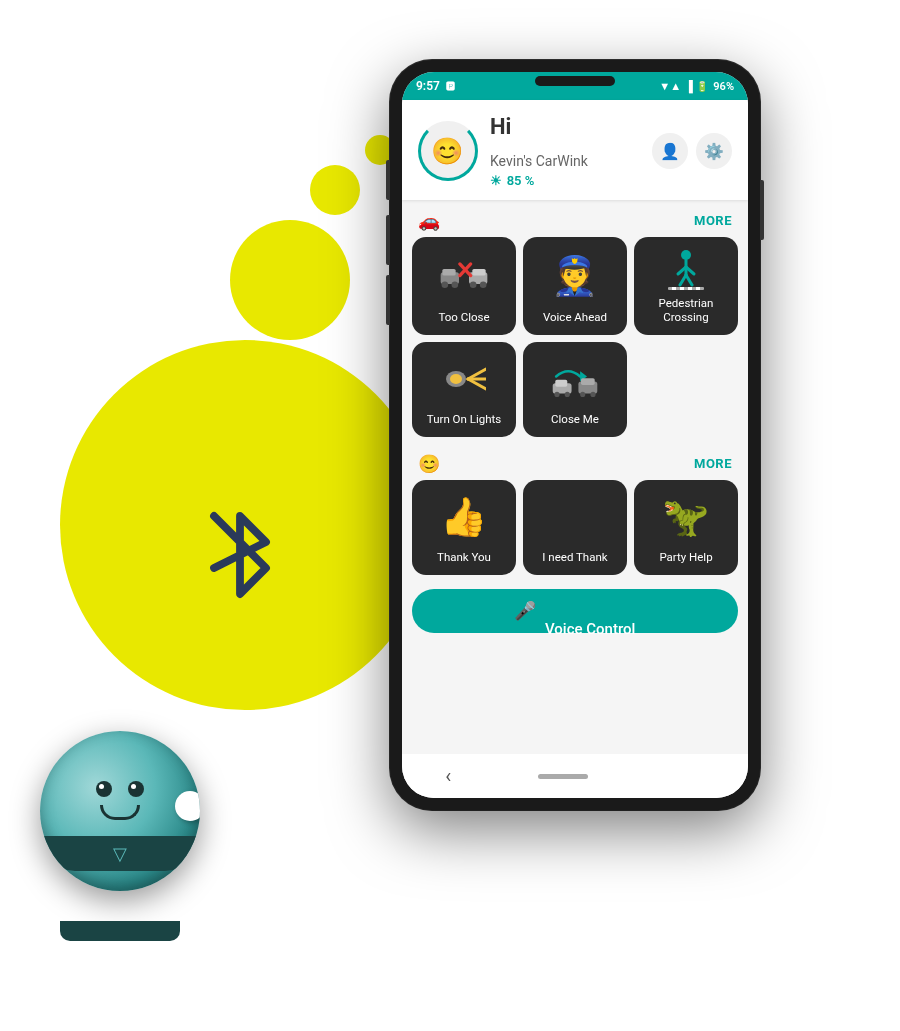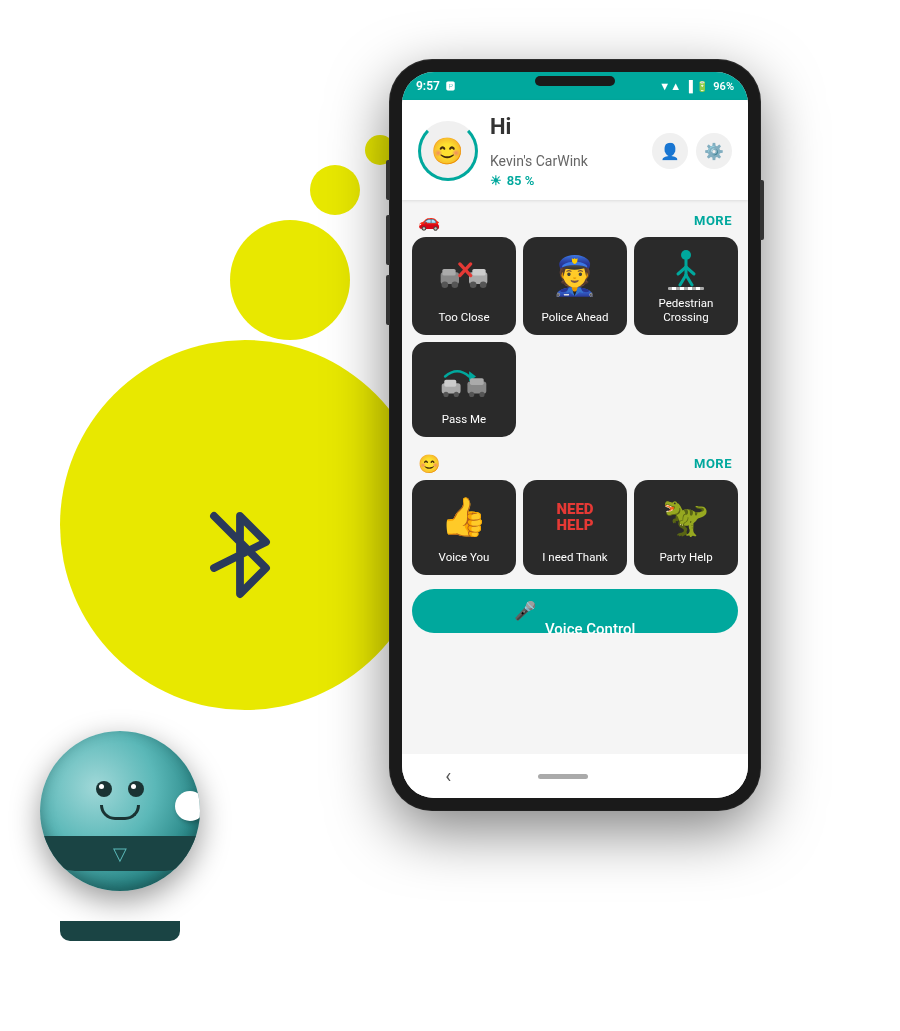--- a/index.html
+++ b/index.html
@@ -509,21 +509,21 @@
                 </svg>
               </div>
               <span class="grid-card-label">Too Close</span>
             </div>
 
 
             <div class="grid-card">
               <div class="grid-card-icon">
                 <span style="font-size:38px;">👮</span>
               </div>
-              <span class="grid-card-label">Police Ahead</span>
+              <span class="grid-card-label">Voice Ahead</span>
             </div>
 
             <div class="grid-card">
               <div class="grid-card-icon">
                 <svg width="44" height="44" viewBox="0 0 44 44">
 
                   <circle cx="22" cy="8" r="5" fill="#00a89d"></circle>
                   <line x1="22" y1="13" x2="22" y2="28" stroke="#00a89d" stroke-width="3" stroke-linecap="round"></line>
                   <line x1="22" y1="20" x2="14" y2="27" stroke="#00a89d" stroke-width="3" stroke-linecap="round"></line>
                   <line x1="22" y1="20" x2="30" y2="27" stroke="#00a89d" stroke-width="3" stroke-linecap="round"></line>
@@ -534,64 +534,76 @@
                   <rect x="8" y="40" width="4" height="3" fill="#fff"></rect>
                   <rect x="16" y="40" width="4" height="3" fill="#fff"></rect>
                   <rect x="24" y="40" width="4" height="3" fill="#fff"></rect>
                   <rect x="32" y="40" width="4" height="3" fill="#fff"></rect>
                 </svg>
               </div>
               <span class="grid-card-label" style="white-space:pre-line;">Pedestrian
 Crossing</span>
             </div>
 
+            <div class="grid-card">
+              <div class="grid-card-icon">
+                <svg width="44" height="44" viewBox="0 0 44 44">
+
+                  <ellipse cx="14" cy="22" rx="10" ry="8" fill="#888"></ellipse>
+                  <ellipse cx="14" cy="22" rx="6" ry="5" fill="#f0c040"></ellipse>
+
+                  <line x1="26" y1="22" x2="44" y2="12" stroke="#f0c040" stroke-width="3" stroke-linecap="round"></line>
+                  <line x1="26" y1="22" x2="44" y2="22" stroke="#f0c040" stroke-width="3" stroke-linecap="round"></line>
+                  <line x1="26" y1="22" x2="44" y2="32" stroke="#f0c040" stroke-width="3" stroke-linecap="round"></line>
+                </svg>
+              </div>
+              <span class="grid-card-label">Turn On
+Lights</span>
+            </div>
 
             <div class="grid-card">
               <div class="grid-card-icon">
                 <svg width="48" height="40" viewBox="0 0 56 42">
 
                   <path d="M6 18 Q20 6 34 18" stroke="#00a89d" stroke-width="3" fill="none" stroke-linecap="round"></path>
                   <polygon points="34,12 34,24 42,18" fill="#00a89d"></polygon>
 
                   <rect x="2" y="26" width="22" height="12" rx="3" fill="#aaa"></rect>
                   <rect x="5" y="22" width="14" height="8" rx="2" fill="#ccc"></rect>
                   <circle cx="7" cy="39" r="3" fill="#555"></circle>
                   <circle cx="19" cy="39" r="3" fill="#555"></circle>
 
                   <rect x="32" y="24" width="22" height="14" rx="3" fill="#888"></rect>
                   <rect x="35" y="20" width="16" height="8" rx="2" fill="#aaa"></rect>
                   <circle cx="37" cy="39" r="3" fill="#555"></circle>
                   <circle cx="49" cy="39" r="3" fill="#555"></circle>
                 </svg>
               </div>
-              <span class="grid-card-label">Pass Me</span>
+              <span class="grid-card-label">Close Me</span>
             </div>
 
           </div>
         </div>
 
         <div class="section-header">
           <span class="section-icon">😊</span>
           <span class="more-btn">MORE</span>
         </div>
 
         <div class="grid-section">
           <div class="grid-3">
 
             <div class="grid-card">
               <div class="grid-card-icon">
                 <span style="font-size:38px;">👍</span>
               </div>
-              <span class="grid-card-label">Voice You</span>
-            </div>
-
-            <div class="grid-card">
-              <div class="grid-card-icon">
-                <div class="need-help-text">NEED<br>HELP</div>
-              </div>
+              <span class="grid-card-label">Thank You</span>
+            </div>
+
+            <div class="grid-card">
               <span class="grid-card-label">I need Thank</span>
             </div>
 
             <div class="grid-card">
               <div class="grid-card-icon">
                 <span style="font-size:38px;">🦖</span>
               </div>
               <span class="grid-card-label">Party Help</span>
             </div>
 

